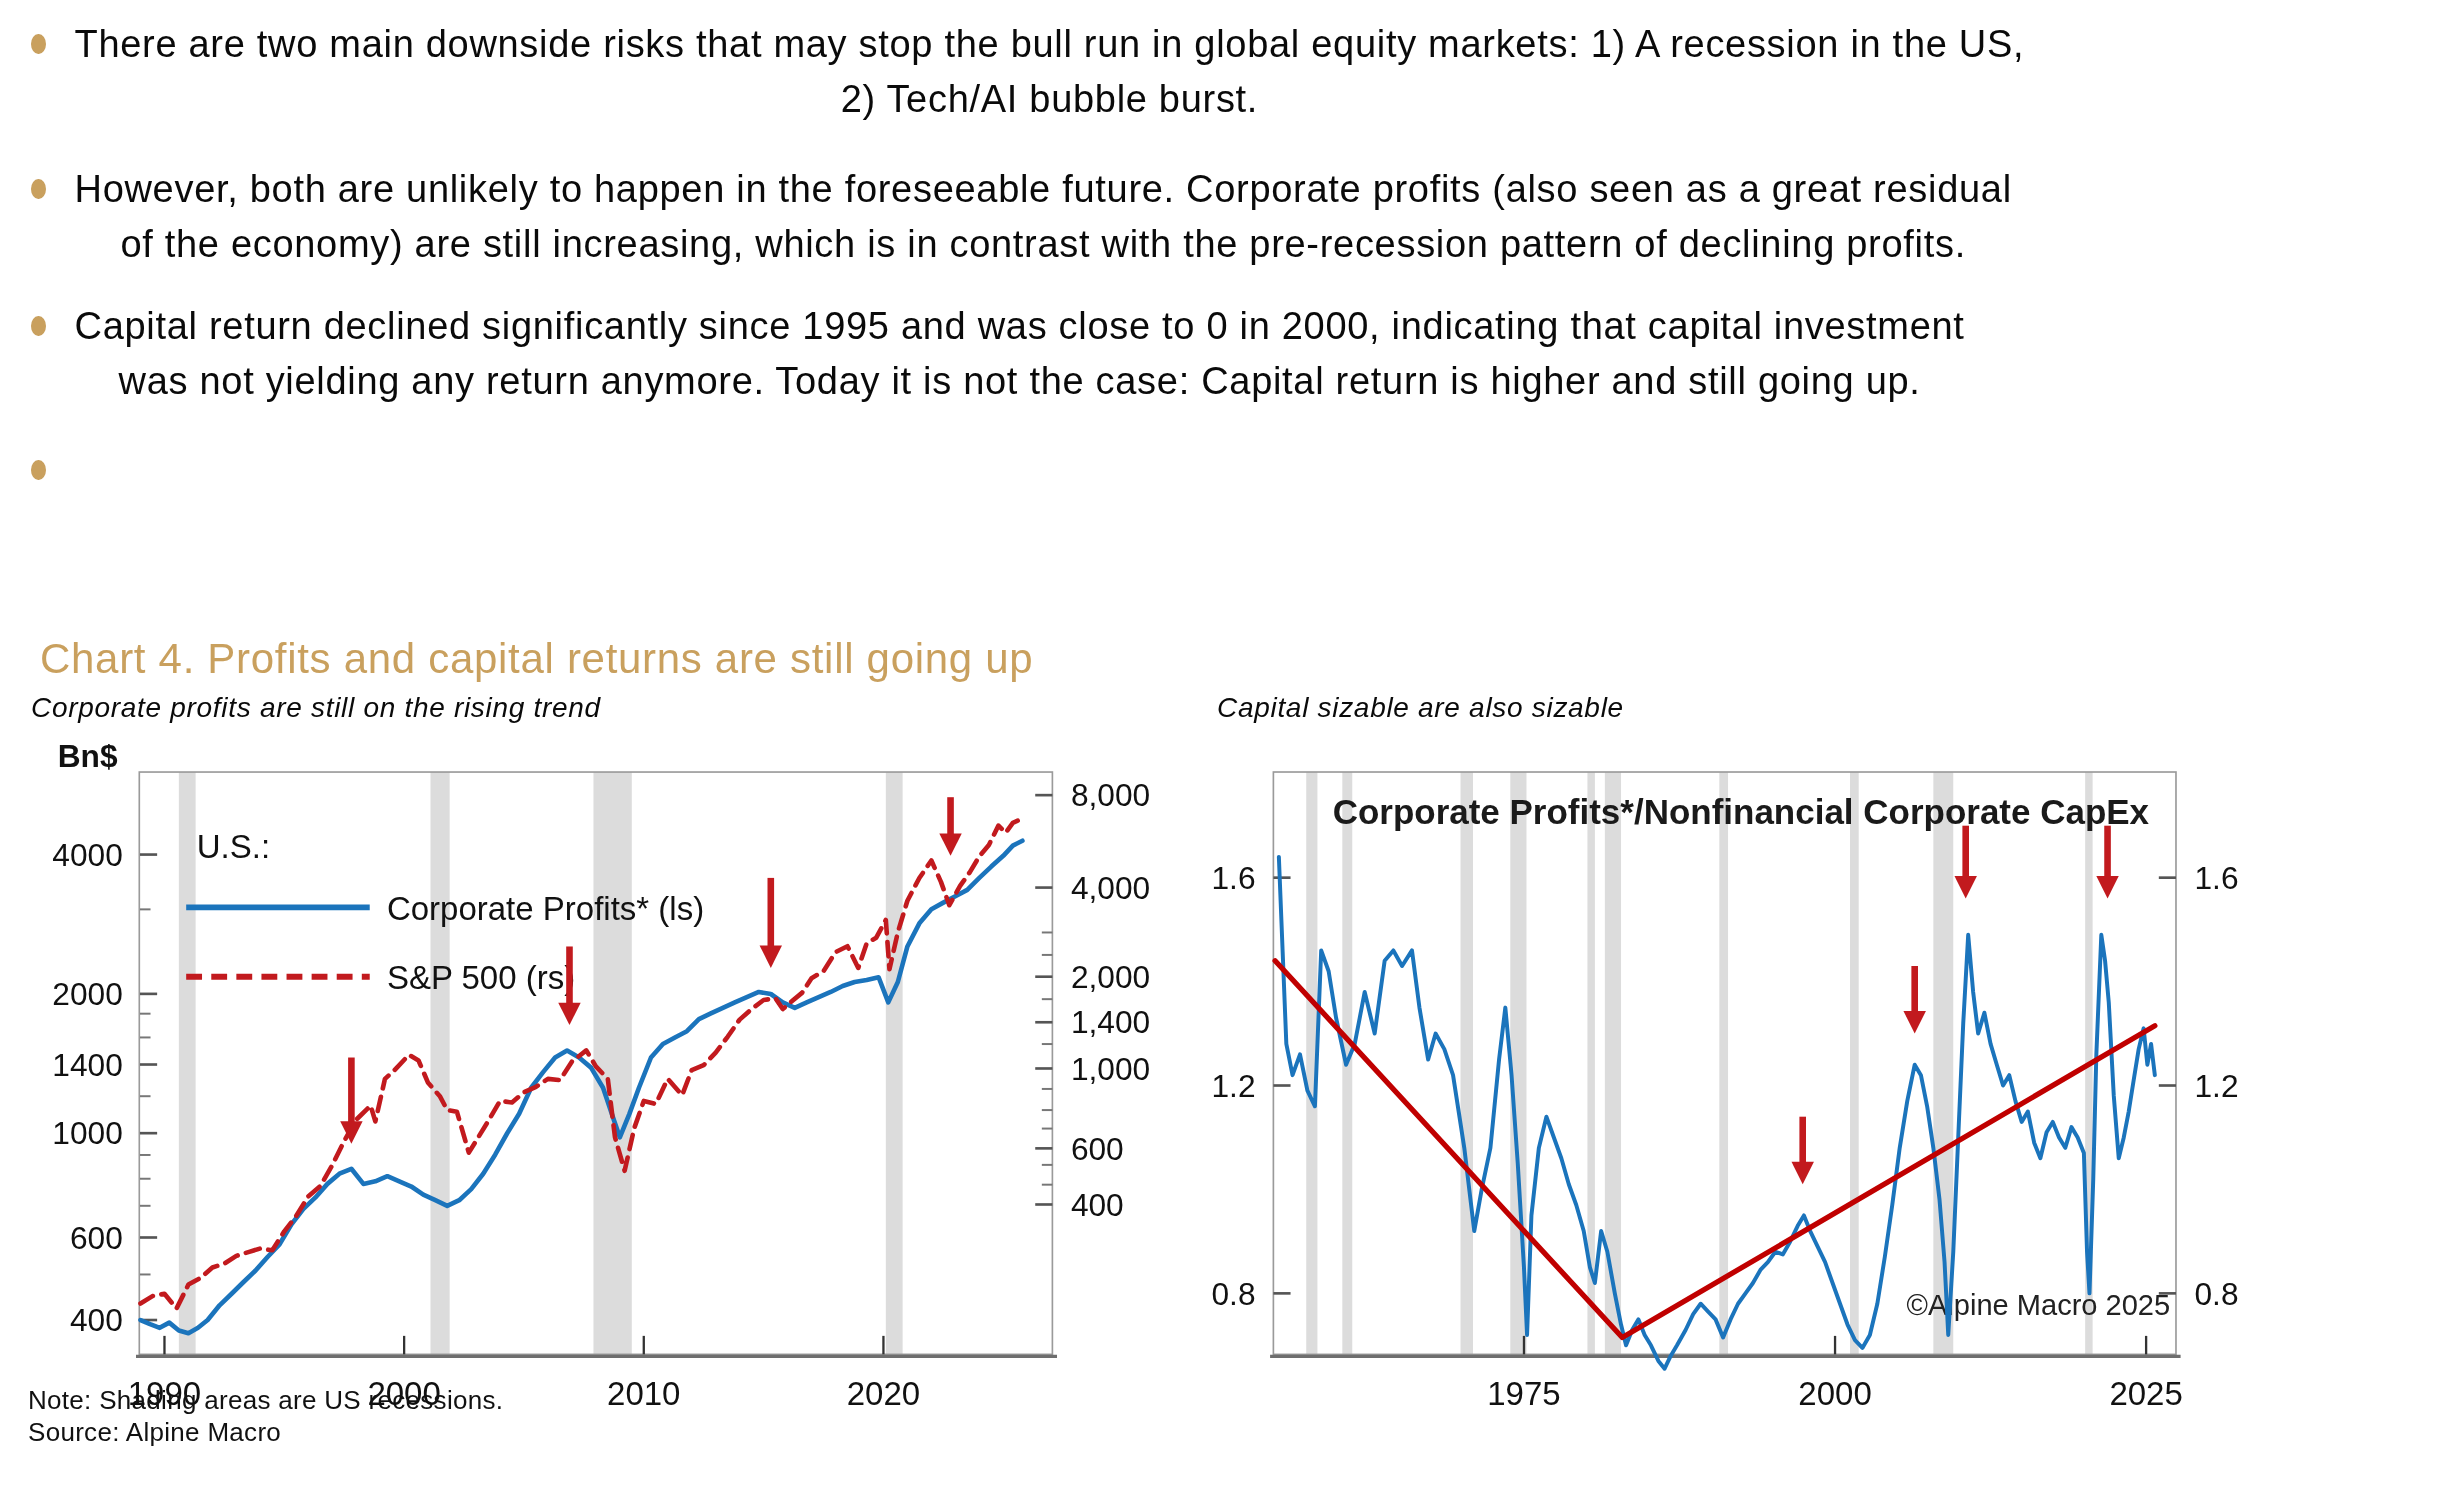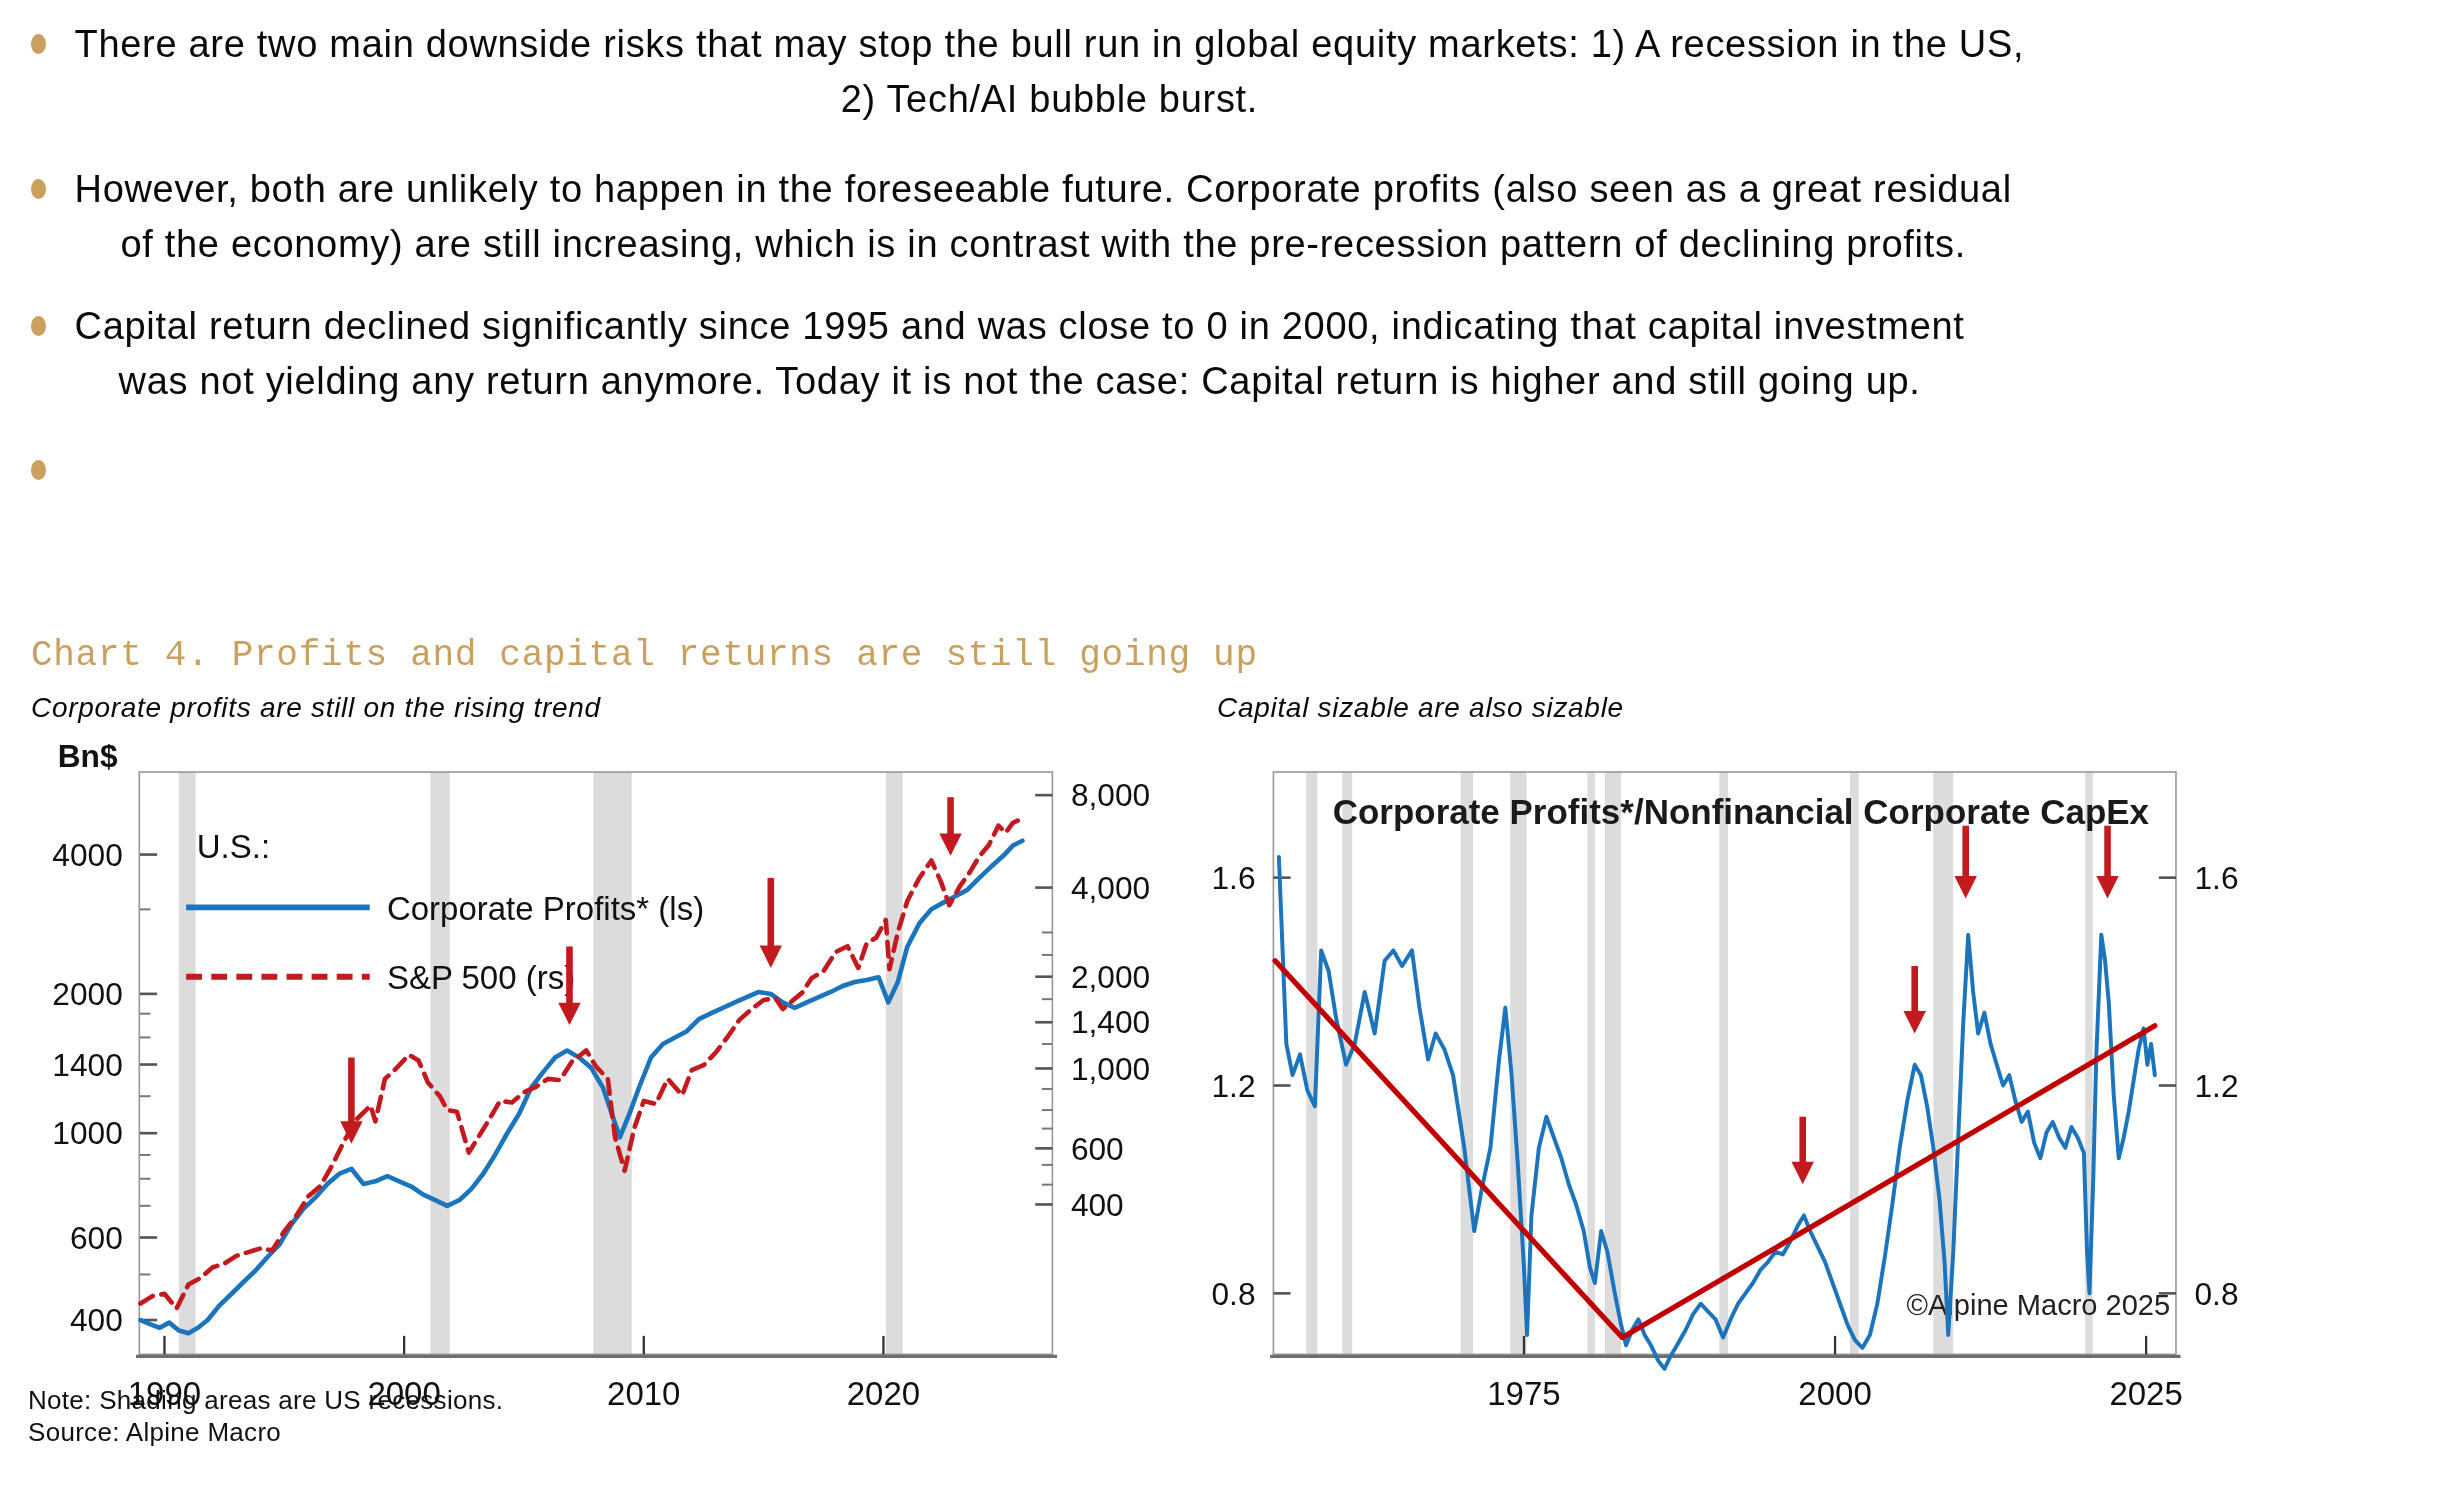--- a/index.html
+++ b/index.html
@@ -3,21 +3,21 @@
 <meta charset="utf-8">
 <style>
   html,body{margin:0;padding:0;background:#fff;}
   .page{position:relative;width:2450px;height:1507px;background:#ffffff;overflow:hidden;
         font-family:"Liberation Sans",sans-serif;color:#000;text-align:center;}
   
   .bullet{position:absolute;left:31px;width:2390px;display:flex;align-items:flex-start;}
   .bullet .dot{flex:0 0 auto;width:14.5px;height:20px;border-radius:50%;margin:17px 29px 0 0;}
   .bullet .btxt{white-space:pre-wrap;font-size:38px;line-height:55px;letter-spacing:0.7px;color:#0a0a0a;}
   
-  .chart-title{position:absolute;left:31px;top:635px;font-size:36px;letter-spacing:0.7px;font-family:Liberation Mono, monospace;}
+  .chart-title{position:absolute;left:40px;top:635px;font-size:42px;letter-spacing:0.7px;}
   .subtitle{position:absolute;top:692px;font-size:28px;font-style:italic;color:#0a0a0a;letter-spacing:0.7px;}
   .sub-left{left:31px;}
   .sub-right{left:1217px;}
   
   .note-line{position:absolute;left:28px;font-size:26px;color:#111;letter-spacing:0.3px;}
   .note-1{top:1385px;}
   .note-2{top:1417px;}
   svg{position:absolute;overflow:visible;}
   svg text{font-family:"Liberation Sans",sans-serif;}
 </style>

